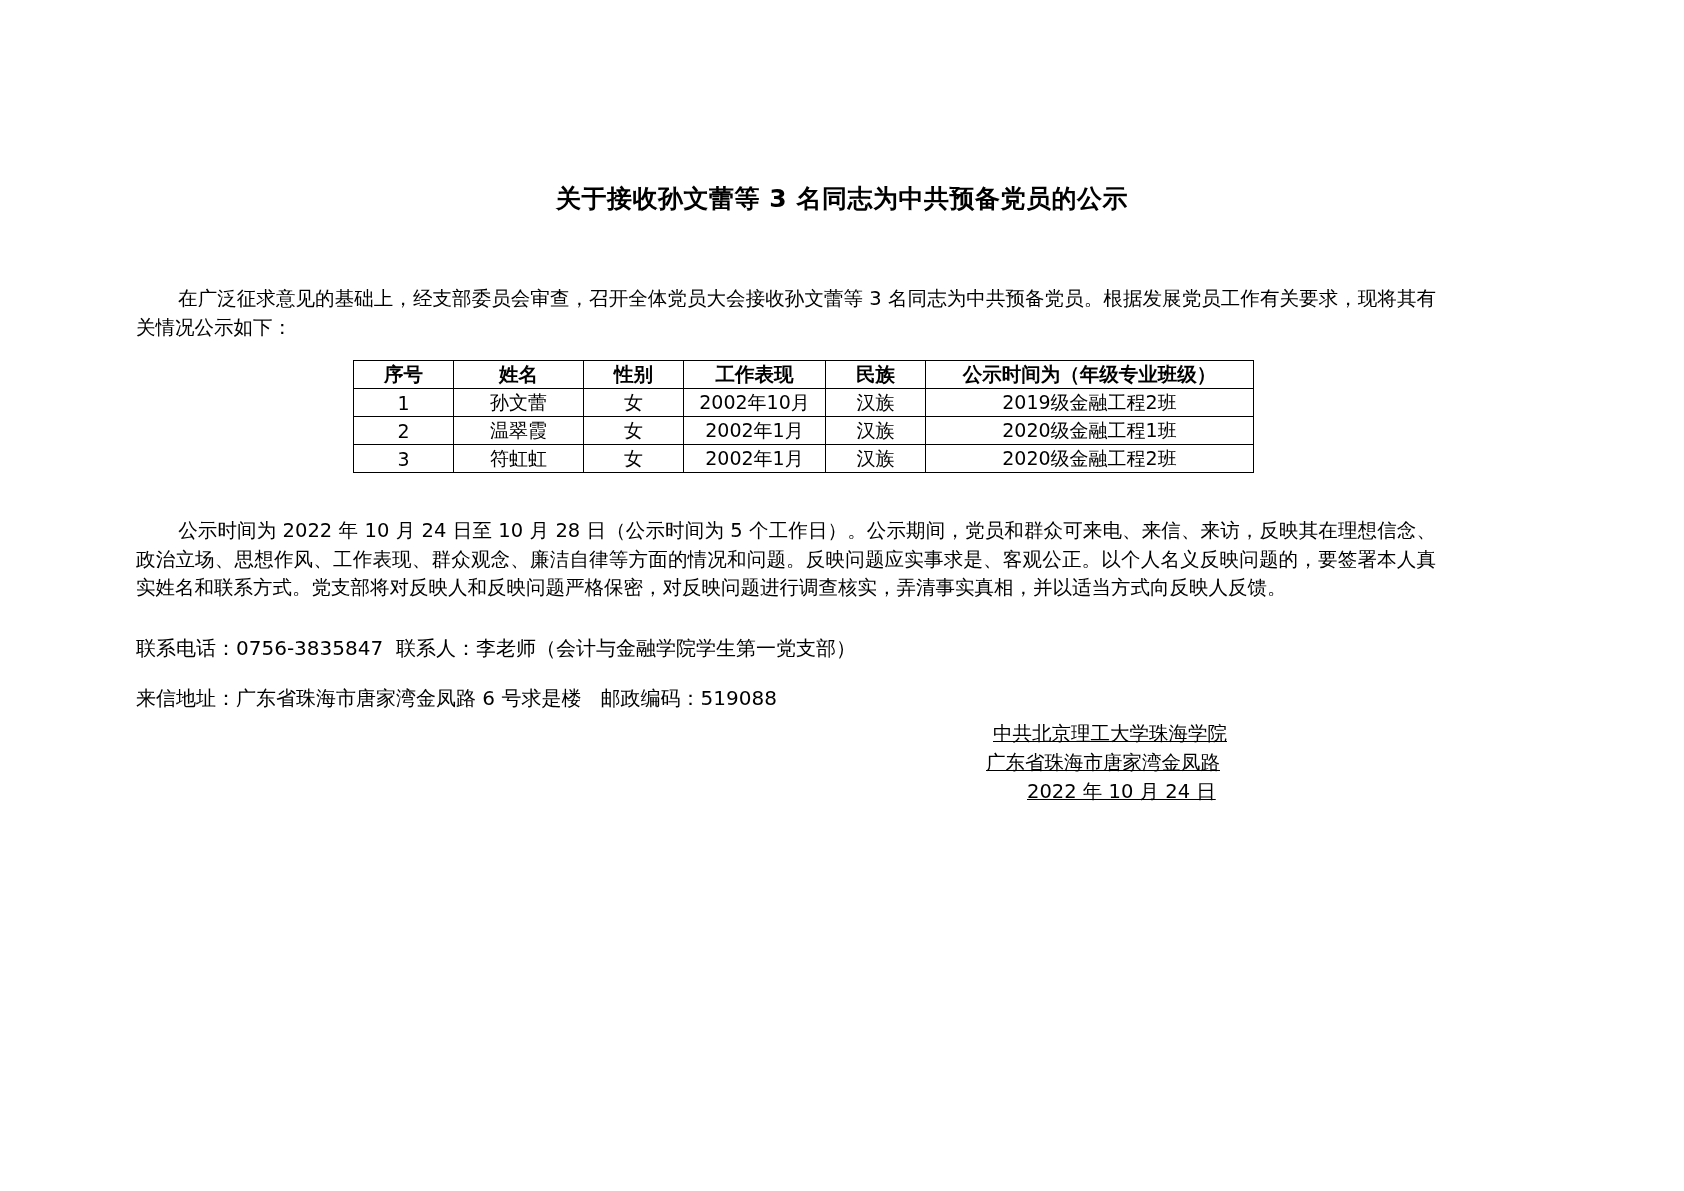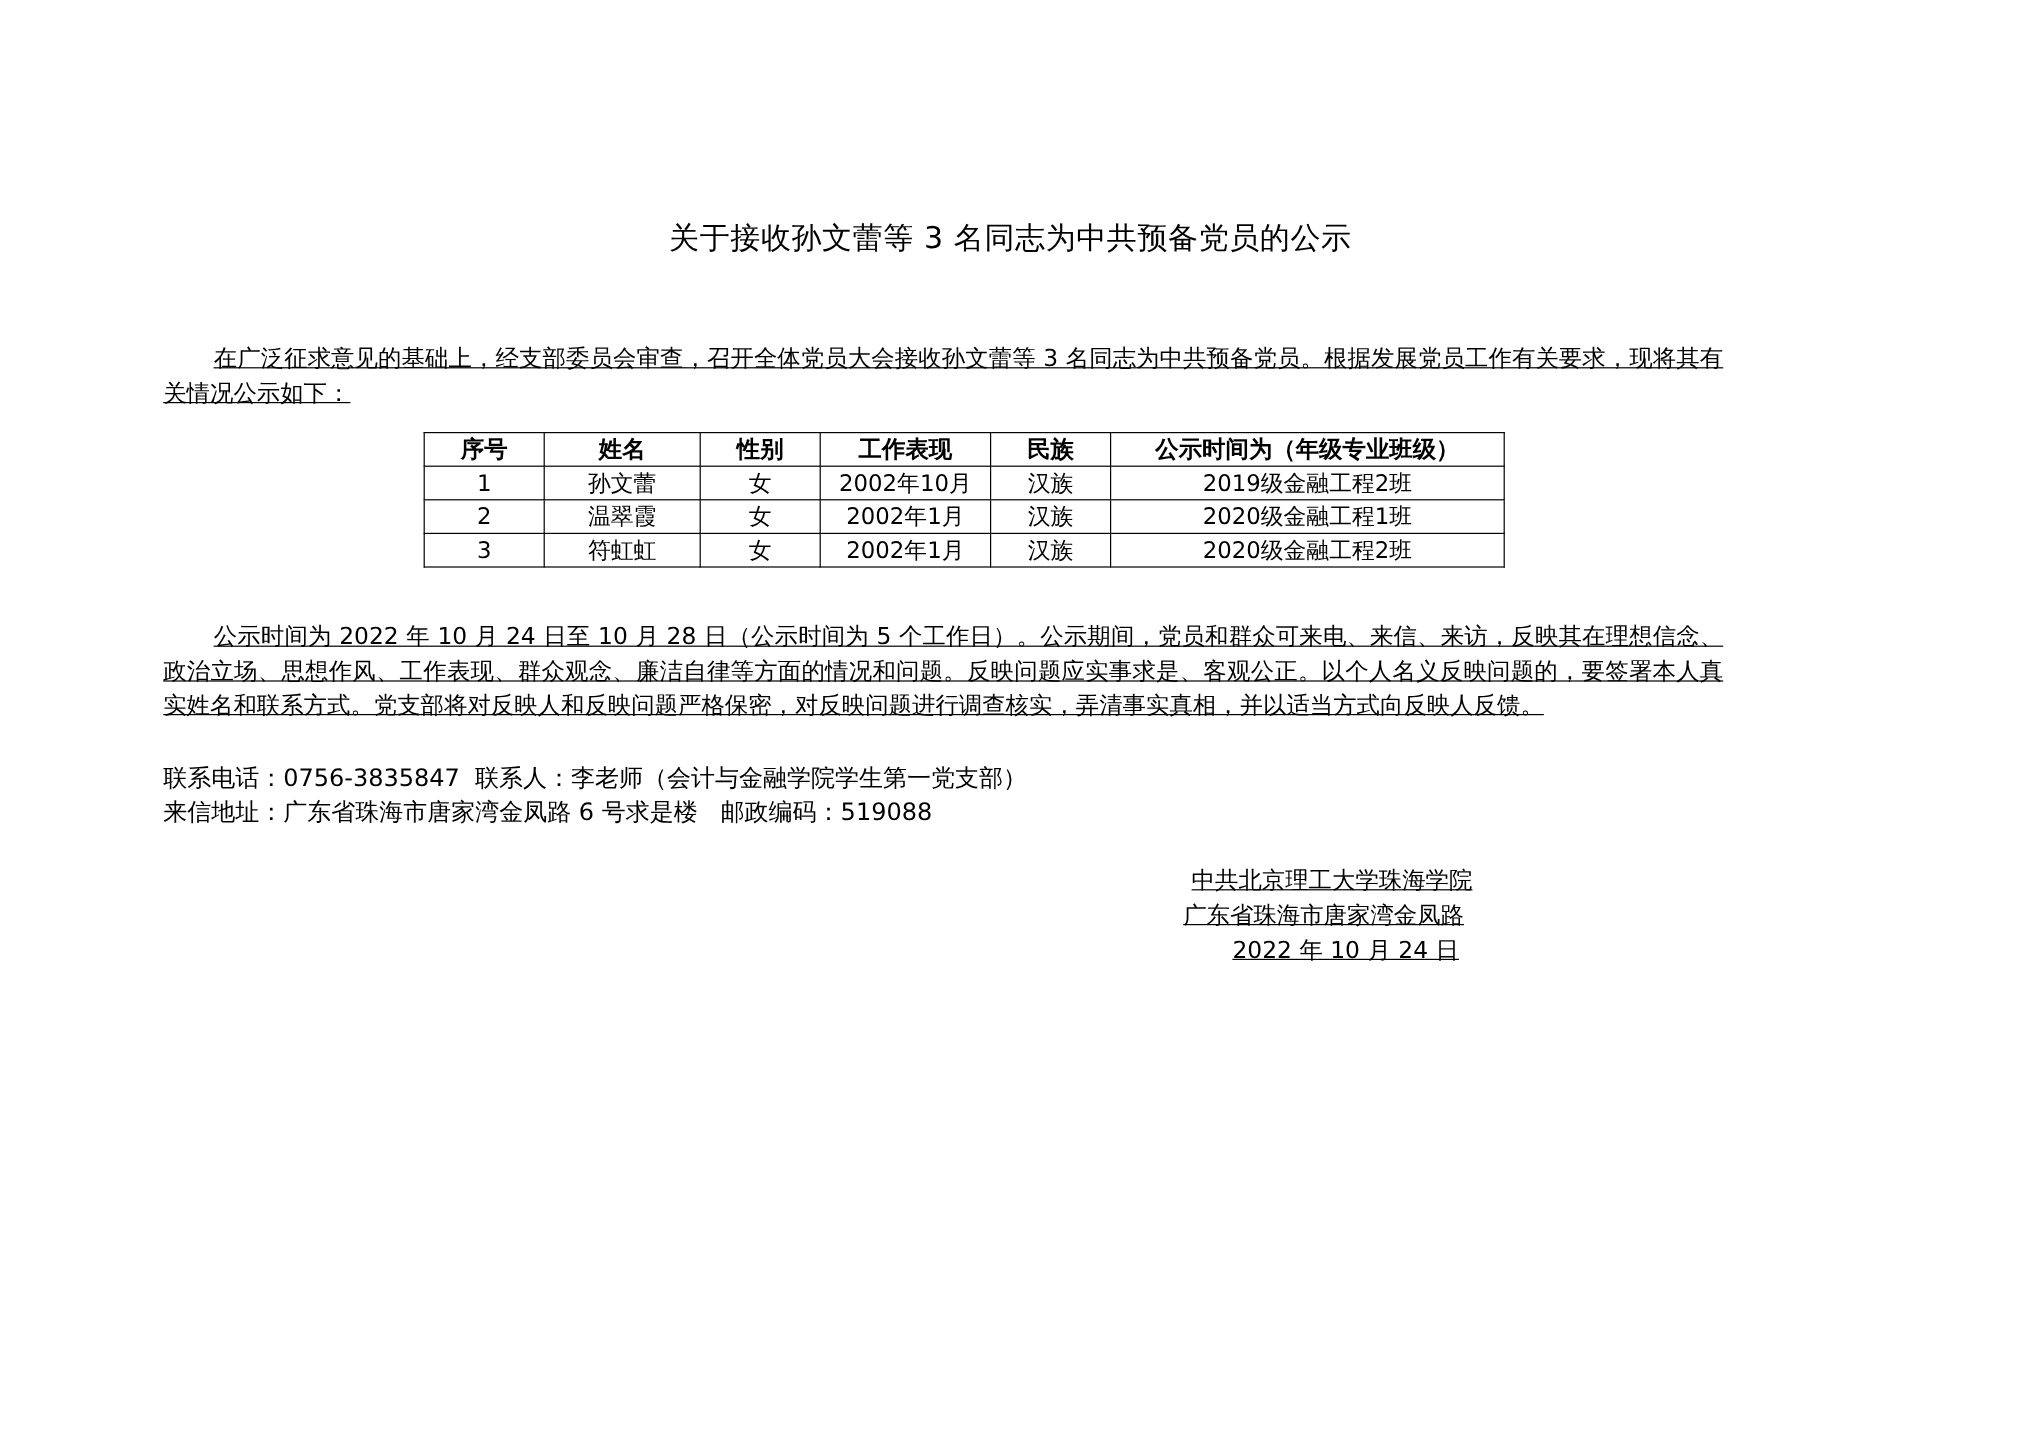--- a/index.html
+++ b/index.html
@@ -3,32 +3,32 @@
 <meta charset="utf-8">
 <style>
   html, body { margin: 0; padding: 0; background: #ffffff; }
   body {
     width: 1684px; height: 1191px; position: relative; overflow: hidden;
     font-family: "DejaVu Sans", "Liberation Sans", sans-serif;
     color: #000;
   }
   .title {
     position: absolute; left: 0; width: 1684px; top: 182px;
-    text-align: center; font-size: 25px; font-weight: normal; letter-spacing: 0.5px;
+    text-align: center; font-size: 25px; font-weight: bold; letter-spacing: 0.5px;
   }
   .para {
     position: absolute; left: 136px; width: 1300px;
-    font-size: 19.5px; line-height: 28.5px; text-align: justify; text-decoration: underline;
+    font-size: 19.5px; line-height: 28.5px; text-align: justify;
   }
   .para .indent { display: inline-block; width: 42px; }
   .p1 { top: 285px; }
   .p2 { top: 517px; }
   .line { position: absolute; left: 136px; font-size: 20px; line-height: 28px; white-space: pre; }
   .contact-phone { top: 634px; }
-  .contact-addr { top: 662px; text-align: right; }
+  .contact-addr { top: 684px; text-align: right; }
   table.roster {
     position: absolute; left: 353px; top: 360px; width: 900px;
     border-collapse: collapse; table-layout: fixed;
     font-size: 19px;
     border-radius: 22px;
   }
   table.roster th, table.roster td {
     border: 1px solid #000; text-align: center; padding: 0; height: 27px;
     white-space: nowrap; overflow: hidden;
   }

